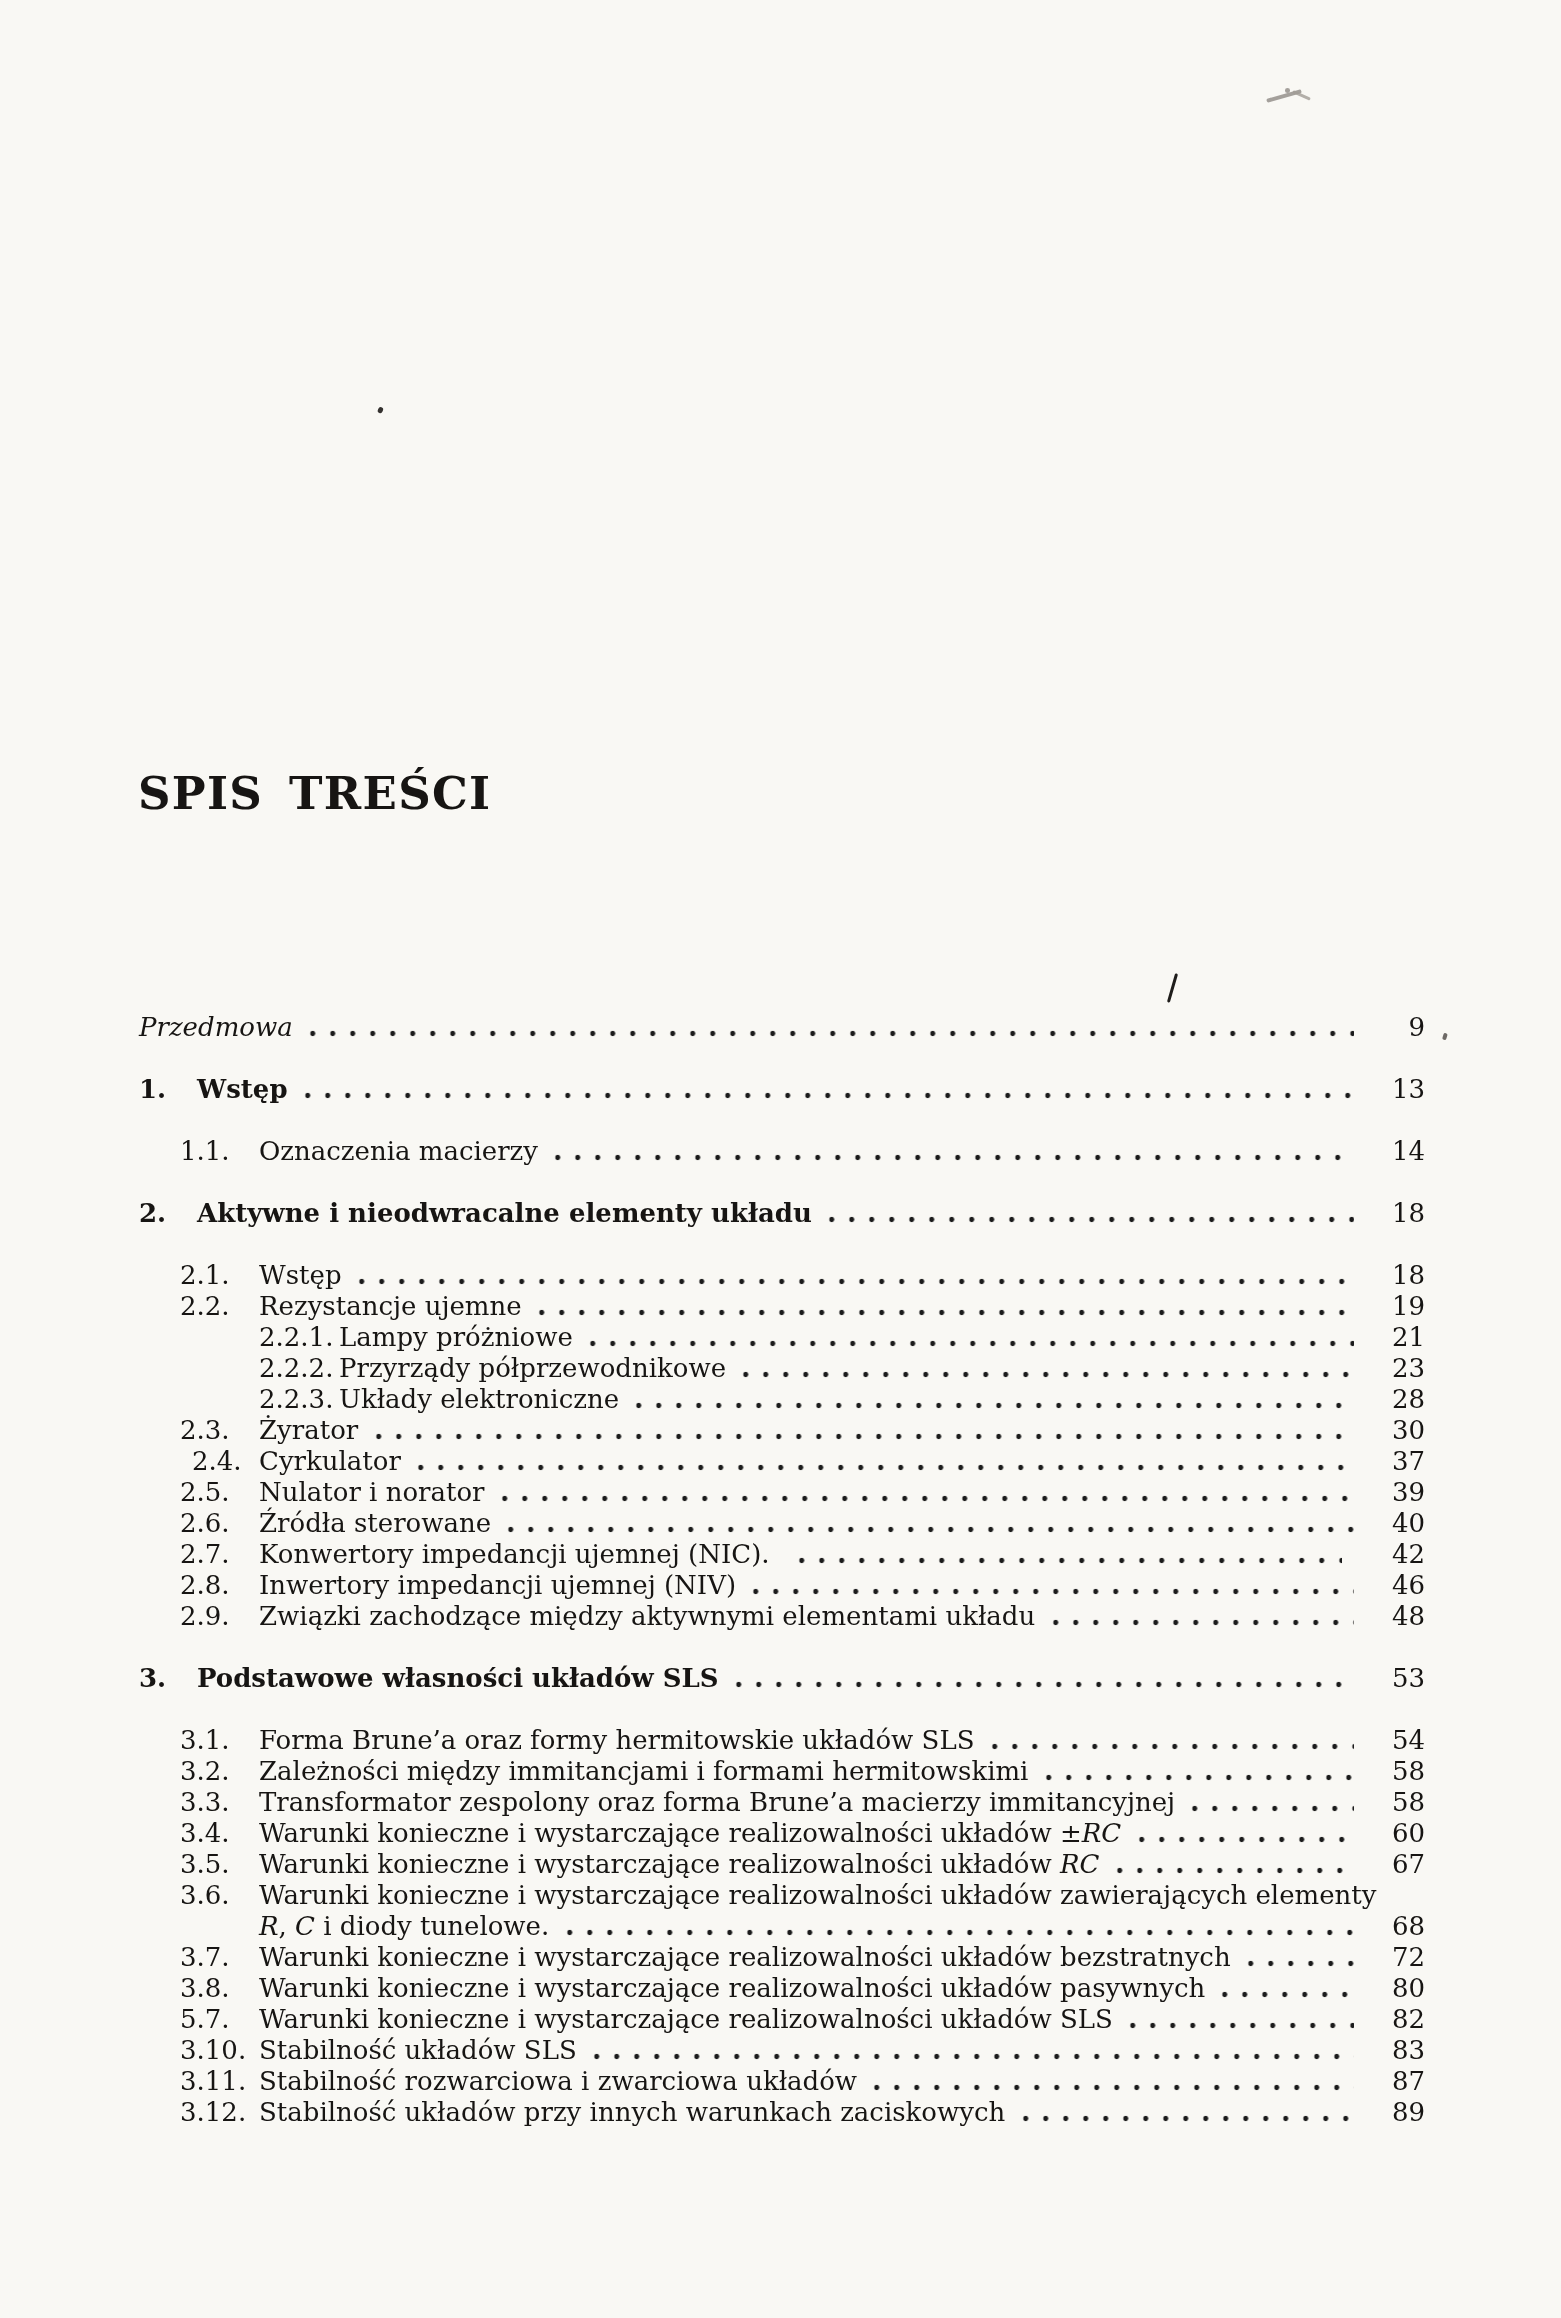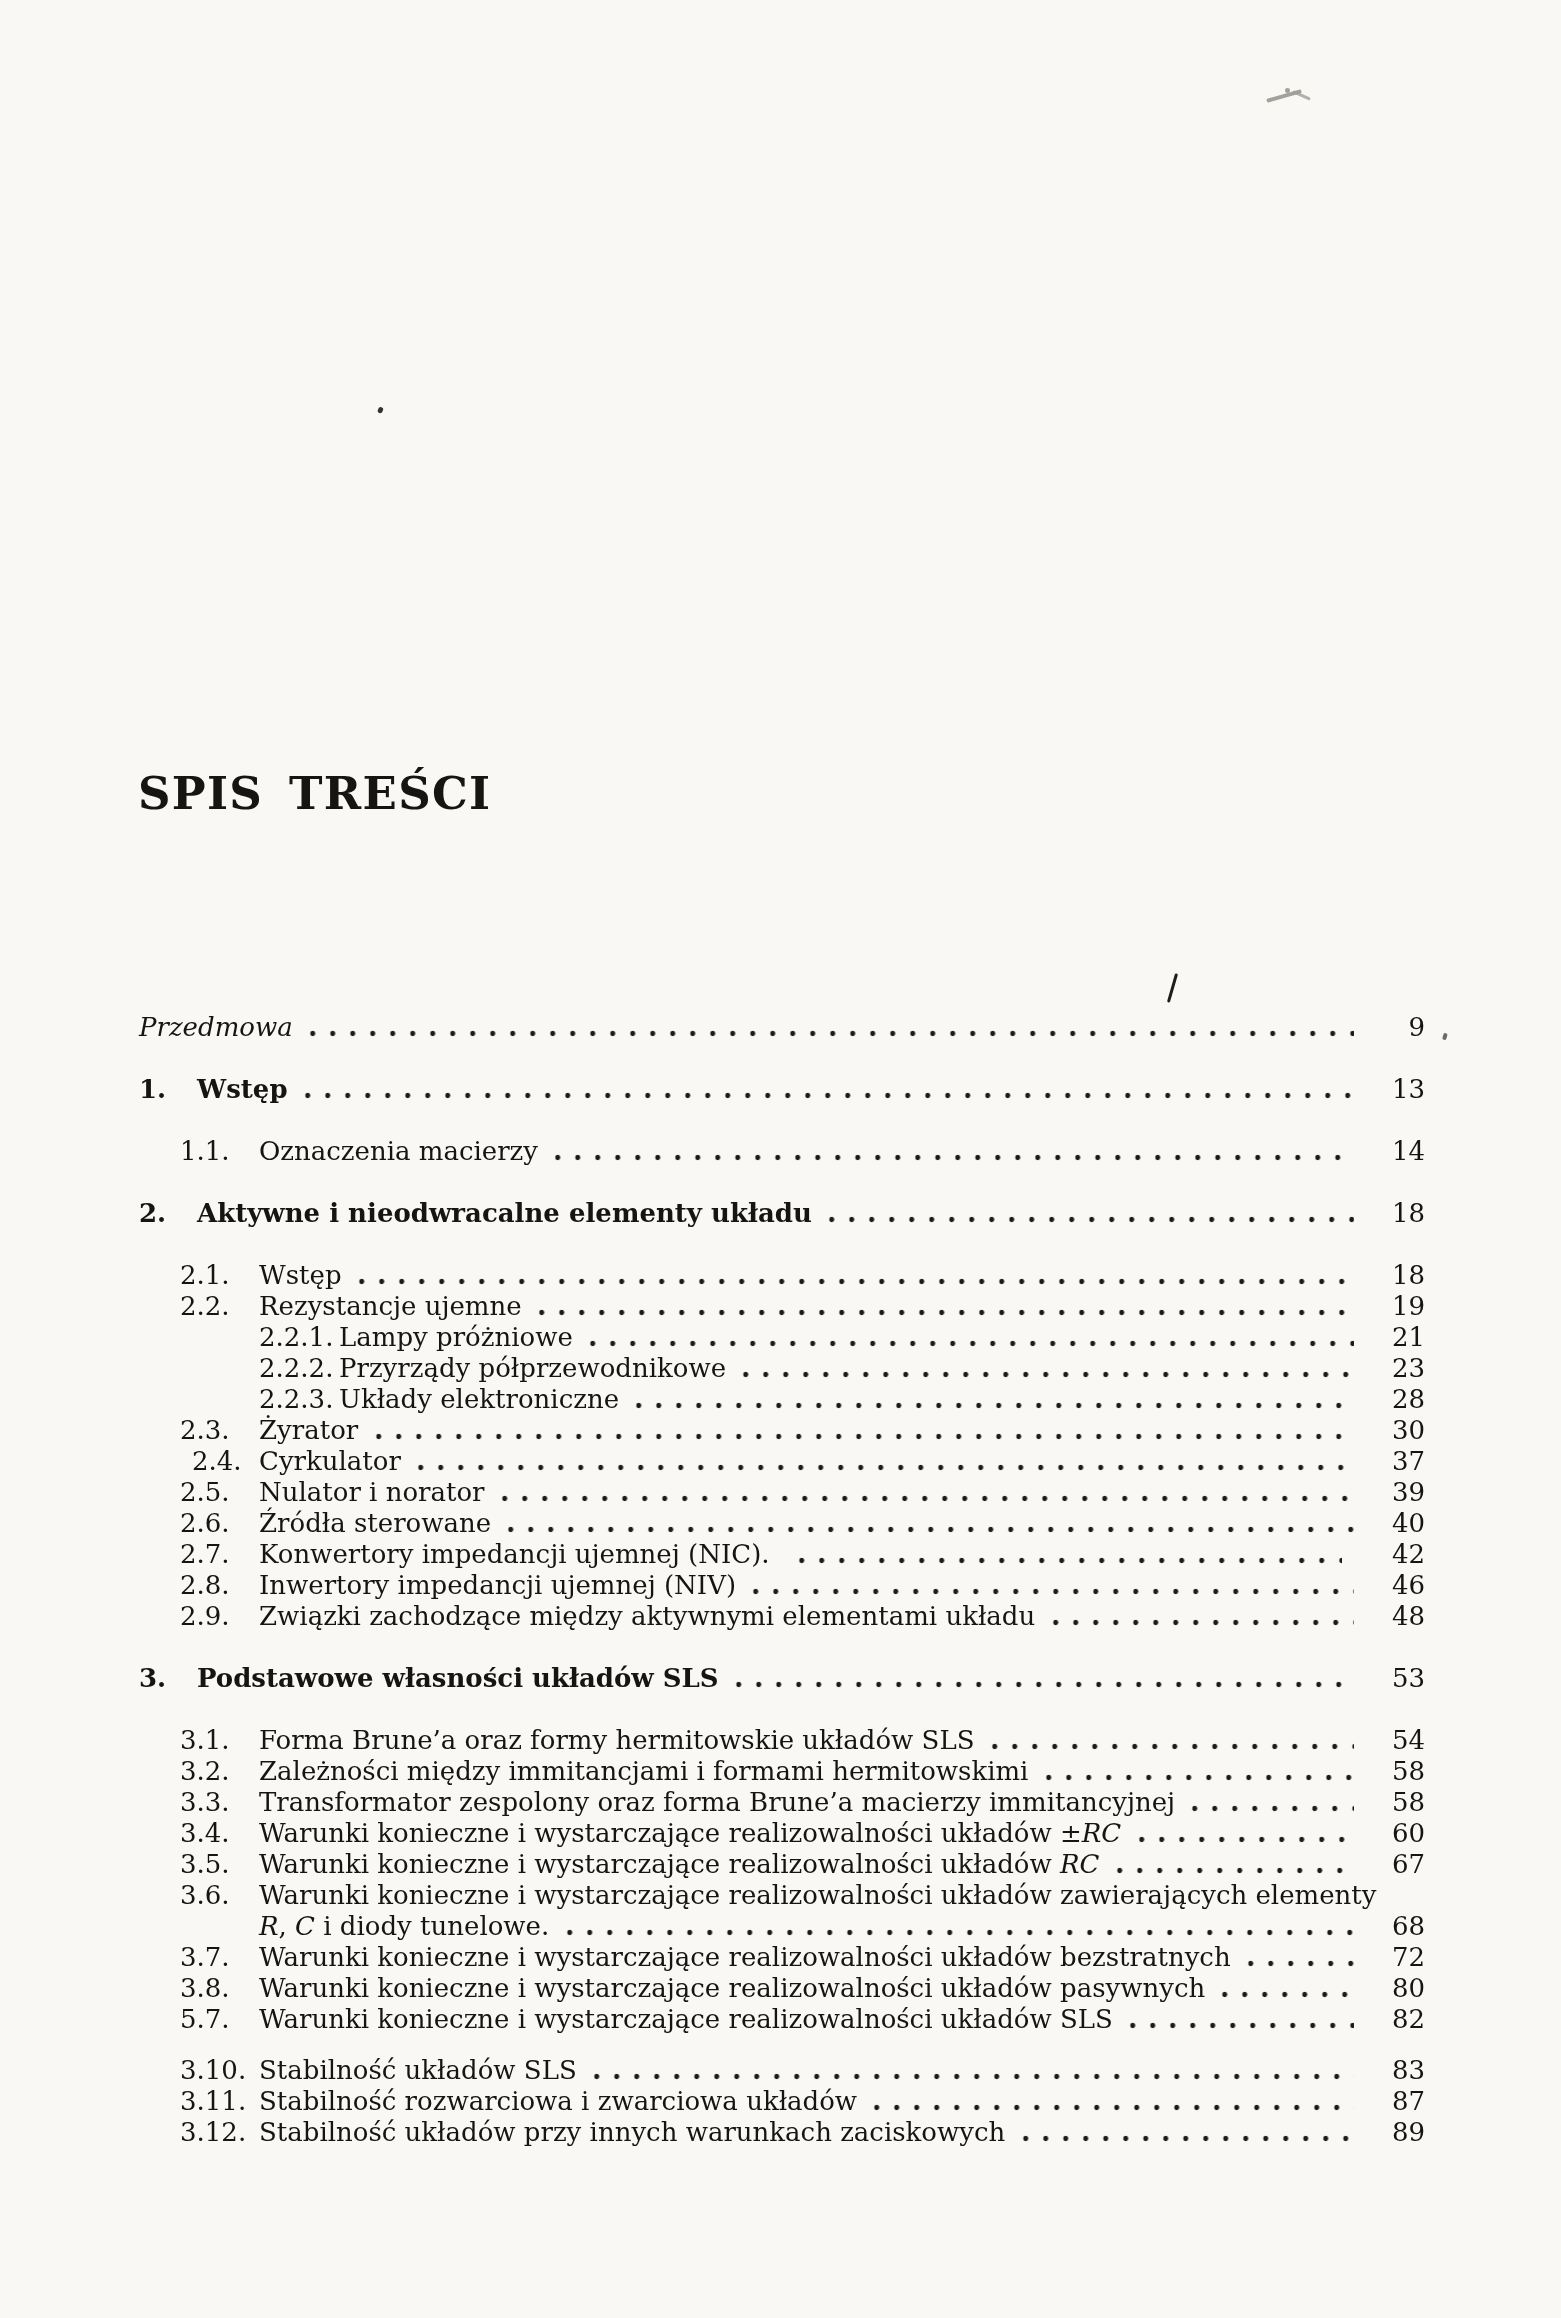--- a/index.html
+++ b/index.html
@@ -203,21 +203,21 @@
       <span class="lbl"><span>Warunki konieczne i wystarczające realizowalności układów pasywnych</span></span>
       <span class="leader"></span>
       <span class="page">80</span>
     </div>
     <div class="row" style="padding-left: 120px;">
       <span class="num" style="left: 41px;">5.7.</span>
       <span class="lbl"><span>Warunki konieczne i wystarczające realizowalności układów SLS</span></span>
       <span class="leader"></span>
       <span class="page">82</span>
     </div>
-    <div class="row" style="padding-left: 120px; margin-top: 20px;">
+    <div class="row" style="padding-left: 120px;">
       <span class="num" style="left: 41px;">3.10.</span>
       <span class="lbl"><span>Stabilność układów SLS</span></span>
       <span class="leader"></span>
       <span class="page">83</span>
     </div>
     <div class="row" style="padding-left: 120px;">
       <span class="num" style="left: 41px;">3.11.</span>
       <span class="lbl"><span>Stabilność rozwarciowa i zwarciowa układów</span></span>
       <span class="leader"></span>
       <span class="page">87</span>

